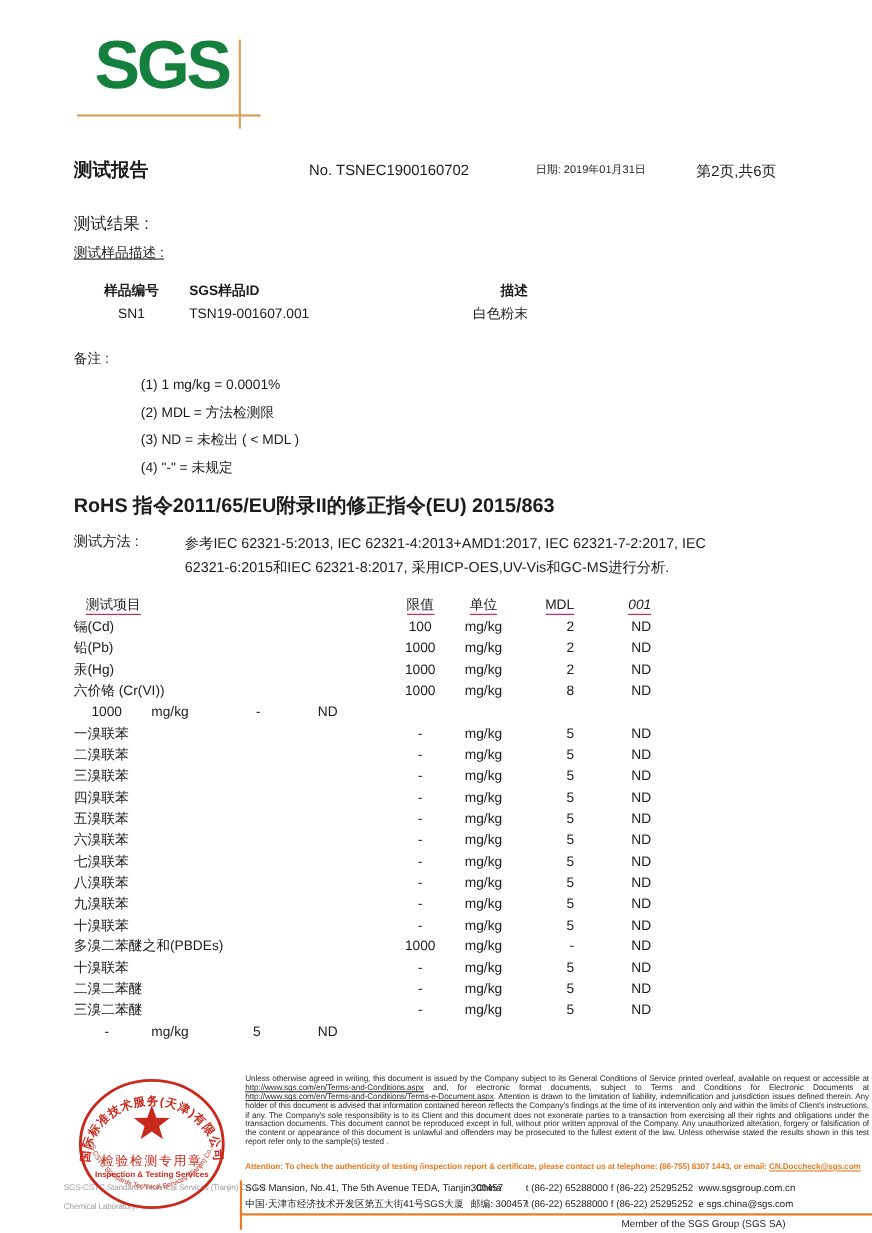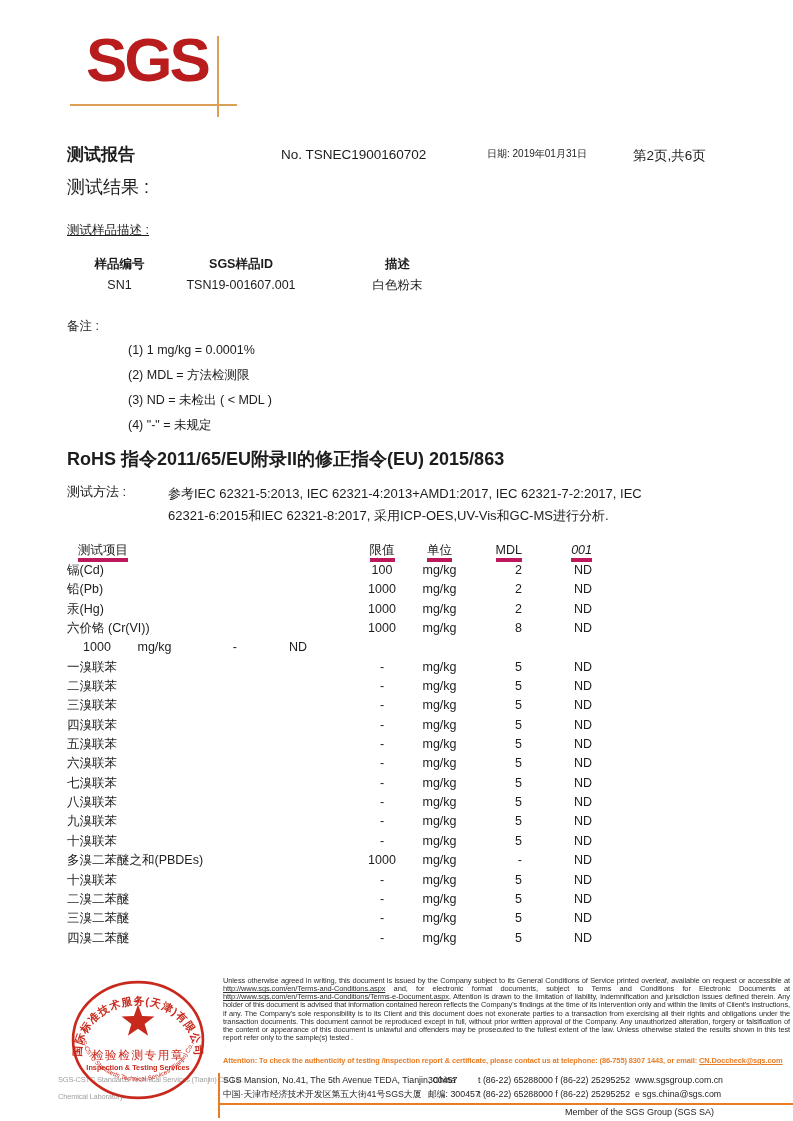--- a/index.html
+++ b/index.html
@@ -6,39 +6,39 @@
   html,body{background:#ffffff}
   body{
     width:793px;height:1121px;position:relative;overflow:hidden;
     font-family:"Liberation Sans","DejaVu Sans",sans-serif;color:#1c1c1c;
   }
   .u{text-decoration:underline}
 
   
   .logo{position:absolute;left:70px;top:36px;width:172px;height:84px}
   .logo-text{position:absolute;left:16px;top:-12px;font-size:62px;font-weight:bold;
-    color:#b91c1c;letter-spacing:-3px;font-family:"Liberation Sans",sans-serif}
+    color:#15803d;letter-spacing:-3px;font-family:"Liberation Sans",sans-serif}
   .logo-hline{position:absolute;left:0;top:68px;width:167px;height:2px;background:#dd9e56}
   .logo-vline{position:absolute;left:147px;top:0;width:2px;height:81px;background:#dd9e56}
 
   
   .doc-title{position:absolute;left:67px;top:143px;font-size:17px;font-weight:bold}
   .report-no{position:absolute;left:281px;top:147px;font-size:13.5px}
   .report-date{position:absolute;left:487px;top:147px;font-size:10px}
   .report-page{position:absolute;left:633px;top:147px;font-size:13.5px}
 
-  .results-label{position:absolute;left:67px;top:175px;font-size:18px}
+  .results-label{position:absolute;left:67px;top:194px;font-size:15px}
 
   
   .sample-heading{position:absolute;left:67px;top:222px;font-size:12.5px}
   .sample-table{position:absolute;left:67px;top:254px;width:420px;font-size:12.5px}
   .sample-row{display:flex;height:21px;line-height:21px}
   .sample-row .c1{width:105px;text-align:center}
-  .sample-row .c2{width:138px;text-align:center}
-  .sample-row .c3{padding-left:5px;width:170px;text-align:center;margin-left:0}
+  .sample-row .c2{width:138px;text-align:left}
+  .sample-row .c3{padding-left:5px;width:170px;text-align:right;margin-left:0}
   .sample-row.hd{font-weight:bold}
 
   
   .notes-heading{position:absolute;left:67px;top:318px;font-size:12.5px}
   .notes-list{position:absolute;left:128px;top:338px;font-size:12.5px}
   .note-item{height:25px;line-height:25px}
 
   
   .rohs-heading{position:absolute;left:67px;top:447px;font-size:18px;font-weight:bold;}
   .method-label{position:absolute;left:67px;top:483px;font-size:13px}
@@ -47,21 +47,21 @@
   
   .rtable{position:absolute;left:67px;top:540px;width:525px;font-size:12.5px}
   .rrow{display:flex;height:19.35px;line-height:19.35px;align-items:center}
   .rrow .c-item{width:285px;text-align:left}
   .rrow .c-limit{width:60px;text-align:center}
   .rrow .c-unit{width:55px;text-align:center}
   .rrow .c-mdl{width:55px;text-align:right}
   .rrow .c-result{width:70px;text-align:right}
   .rhead{height:21px;line-height:21px}
   .rhead .c-item{padding-left:11px}
-  .hd-u{border-bottom:4px solid #be185d;padding-bottom:1px}
+  .hd-u{border-bottom:1px solid #be185d;padding-bottom:1px}
   .hd-sample{font-style:italic}
 
   
   .company-gray{position:absolute;left:58px;top:1071px;width:162px;
     font-size:7.5px;line-height:17px;color:#a2a2a2;letter-spacing:-0.2px;white-space:nowrap}
   .stamp{position:absolute;left:69px;top:979px;width:138px;height:122px;z-index:2}
   .f-vline{position:absolute;left:218px;top:1073px;width:2px;height:45px;background:#e87c24}
   .disclaimer{position:absolute;left:223px;top:977px;width:567px;
     font-size:7.45px;line-height:8.15px;text-align:justify;color:#2e2e2e;letter-spacing:-0.1px}
   .attention{position:absolute;left:223px;top:1057px;width:567px;
@@ -255,21 +255,20 @@
       <span class="c-result">ND</span>
     </div>
       <div class="rrow">
       <span class="c-item">三溴二苯醚</span>
       <span class="c-limit">-</span>
       <span class="c-unit">mg/kg</span>
       <span class="c-mdl">5</span>
       <span class="c-result">ND</span>
     </div>
       <div class="rrow">
-      <span class="c-item">四溴二苯醚</span>
       <span class="c-limit">-</span>
       <span class="c-unit">mg/kg</span>
       <span class="c-mdl">5</span>
       <span class="c-result">ND</span>
     </div>
     </div>
 </div>
 
 <div class="company-gray">
     <div>SGS-CSTC Standards Technical Services (Tianjin) Co.,Ltd.</div>

